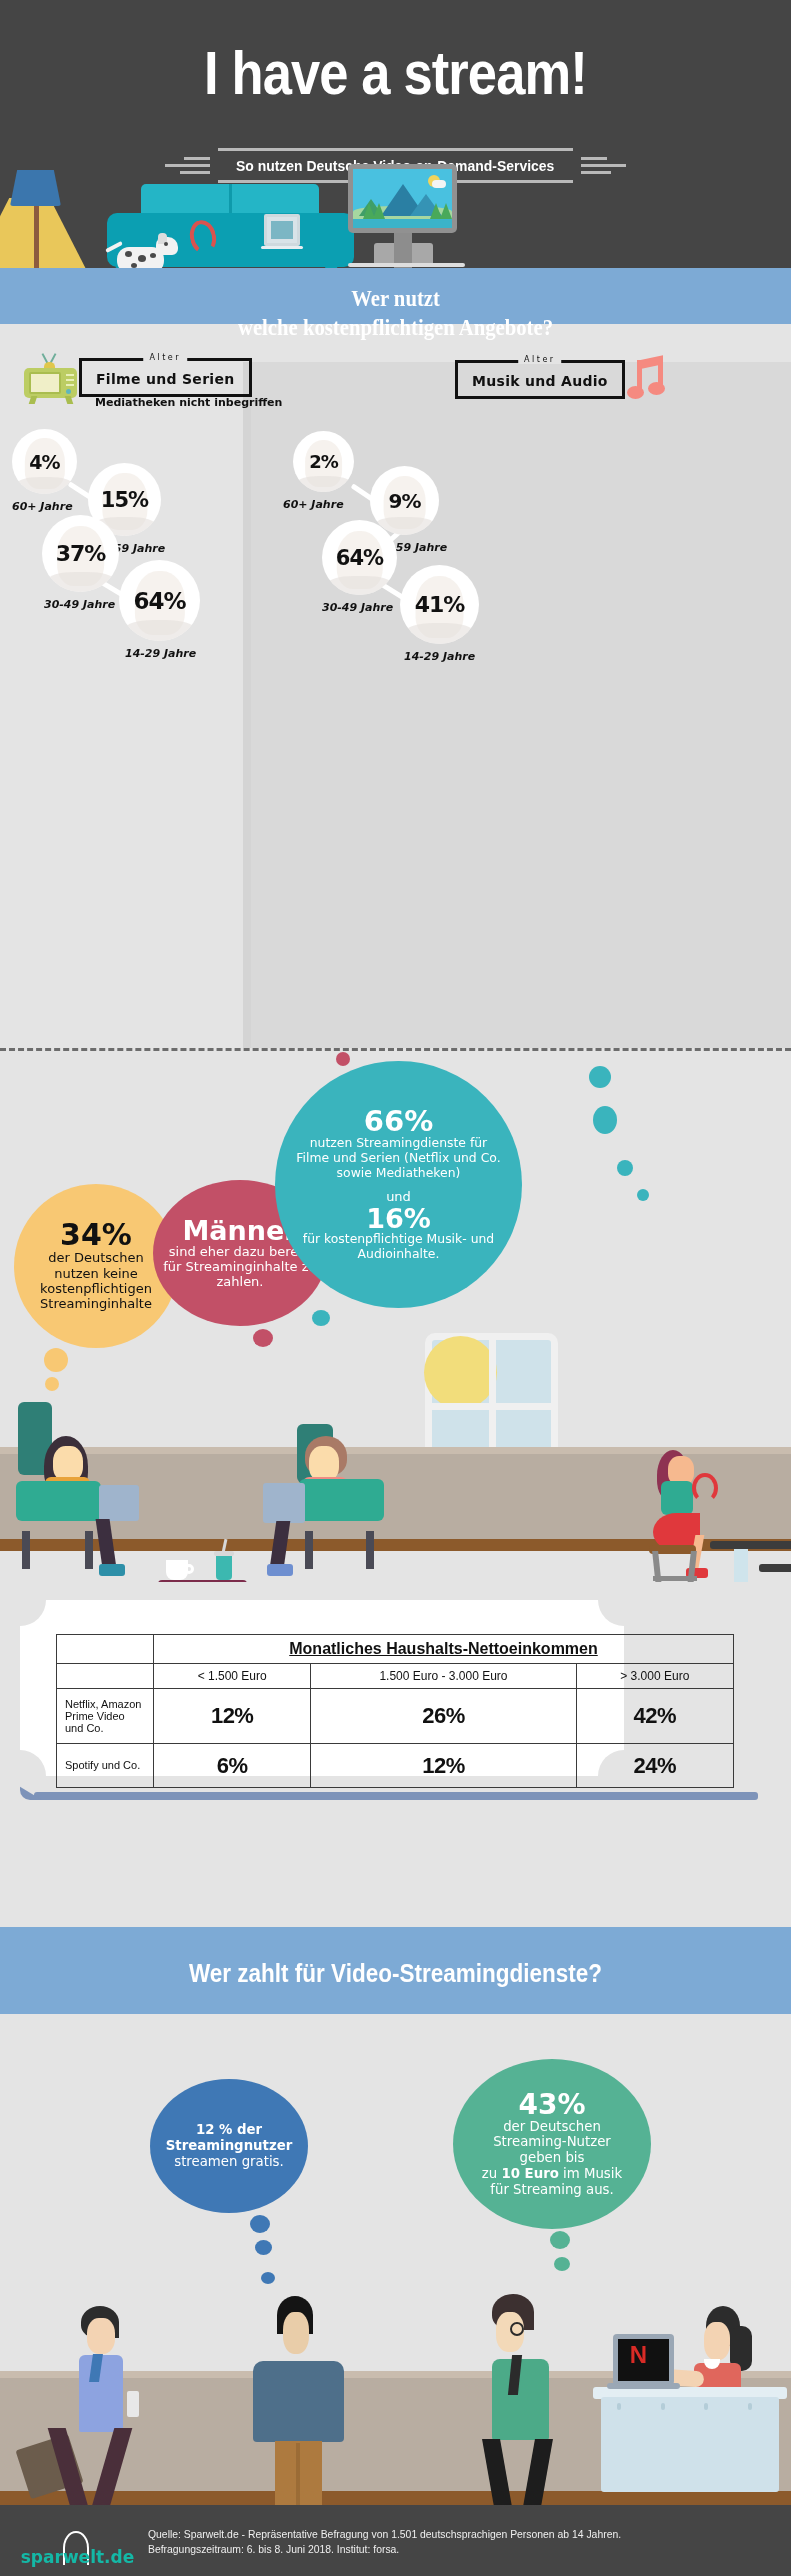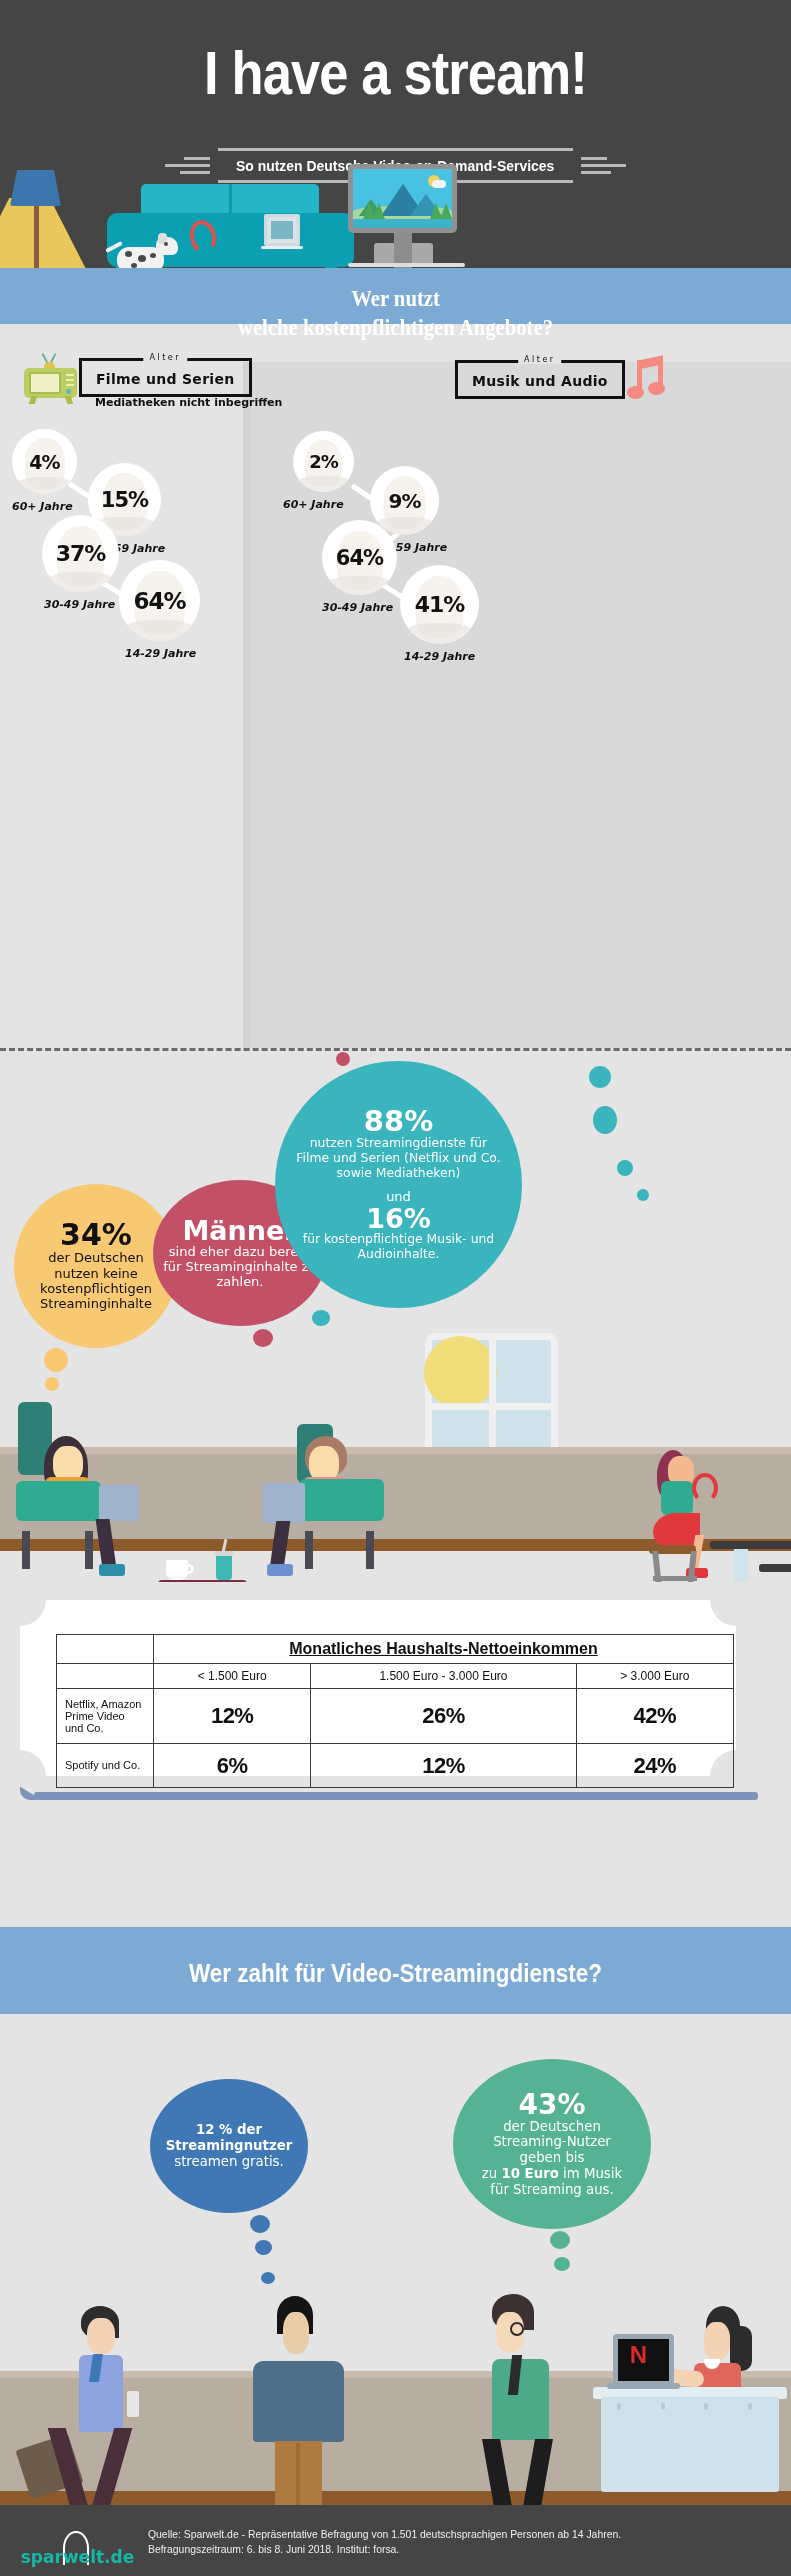--- a/index.html
+++ b/index.html
@@ -163,21 +163,21 @@
   .straw{position:absolute;width:3px;height:14px;background:#d8d8d8;transform:rotate(12deg);}
   .stool-seat{position:absolute;width:47px;height:9px;background:#8c5a2b;border-radius:4px;}
   .stool-leg{position:absolute;width:6px;height:55px;background:#8a8a8a;}
   .stool-rung{position:absolute;width:44px;height:5px;background:#8a8a8a;}
   .bartop{position:absolute;width:89px;height:8px;background:#3c3c3c;border-radius:3px;}
   .barpole{position:absolute;width:14px;height:53px;background:#cfe4ec;}
   .barbase{position:absolute;width:49px;height:6px;background:#f0f0f0;border-radius:3px;}
 
   
   .card-sec{position:absolute;left:0;top:1582px;width:791px;height:326px;background:#e4e4e4;}
-  .card{position:absolute;left:20px;top:18px;width:716px;height:176px;background:#fff;}
+  .card{position:absolute;left:20px;top:18px;width:604px;height:176px;background:#fff;}
   .card .corner{position:absolute;width:26px;height:26px;background:#e4e4e4;}
   .card .corner.tl{left:0;top:0;border-bottom-right-radius:26px;}
   .card .corner.tr{right:0;top:0;border-bottom-left-radius:26px;}
   .card .corner.bl{left:0;bottom:0;border-top-right-radius:26px;}
   .card .corner.br{right:0;bottom:0;border-top-left-radius:26px;}
   .card-shadow{position:absolute;left:34px;top:210px;width:724px;height:8px;background:#7d93b9;border-radius:3px;}
   .card-shadow:before{content:"";position:absolute;left:-14px;top:-14px;width:22px;height:22px;
     background:#7d93b9;border-radius:0 0 0 10px;clip-path:polygon(0 40%,100% 100%,0 100%);}
 
   table.inc{border-collapse:collapse;position:absolute;left:36px;top:34px;width:678px;
@@ -437,21 +437,21 @@
     <div class="bubble" style="left:153px;top:129px;width:174px;height:146px;background:#c25067;color:#fff;">
       <div class="big" style="font-size:27px;">Männer</div>
       <div class="small">sind eher dazu bereit, für Streaminginhalte zu zahlen.</div>
     </div>
     <div class="tail" style="left:253px;top:278px;width:20px;height:18px;background:#c25067;"></div>
     <div class="tail" style="left:336px;top:1px;width:14px;height:14px;background:#c25067;"></div>
     <div class="tail" style="left:329px;top:30px;width:16px;height:16px;background:#c25067;"></div>
     <div class="tail" style="left:332px;top:71px;width:12px;height:12px;background:#c25067;"></div>
 
     <div class="bubble" style="left:275px;top:10px;width:247px;height:247px;background:#3ab4bd;color:#fff;padding:20px;">
-      <div class="big" style="font-size:29px;">88%</div>
+      <div class="big" style="font-size:29px;">66%</div>
       <div class="small" style="font-size:12.4px;">nutzen Streamingdienste für Filme und Serien (Netflix und Co. sowie Mediatheken)</div>
       <div class="small" style="margin-top:9px;">und</div>
       <div class="big" style="font-size:27px;margin-top:1px;">16%</div>
       <div class="small" style="font-size:12.4px;">für kostenpflichtige Musik- und Audioinhalte.</div>
     </div>
     <div class="tail" style="left:312px;top:259px;width:18px;height:16px;background:#3ab4bd;"></div>
     <div class="tail" style="left:589px;top:15px;width:22px;height:22px;background:#3ab4bd;"></div>
     <div class="tail" style="left:593px;top:55px;width:24px;height:28px;background:#3ab4bd;"></div>
     <div class="tail" style="left:617px;top:109px;width:16px;height:16px;background:#3ab4bd;"></div>
     <div class="tail" style="left:637px;top:138px;width:12px;height:12px;background:#3ab4bd;"></div>

